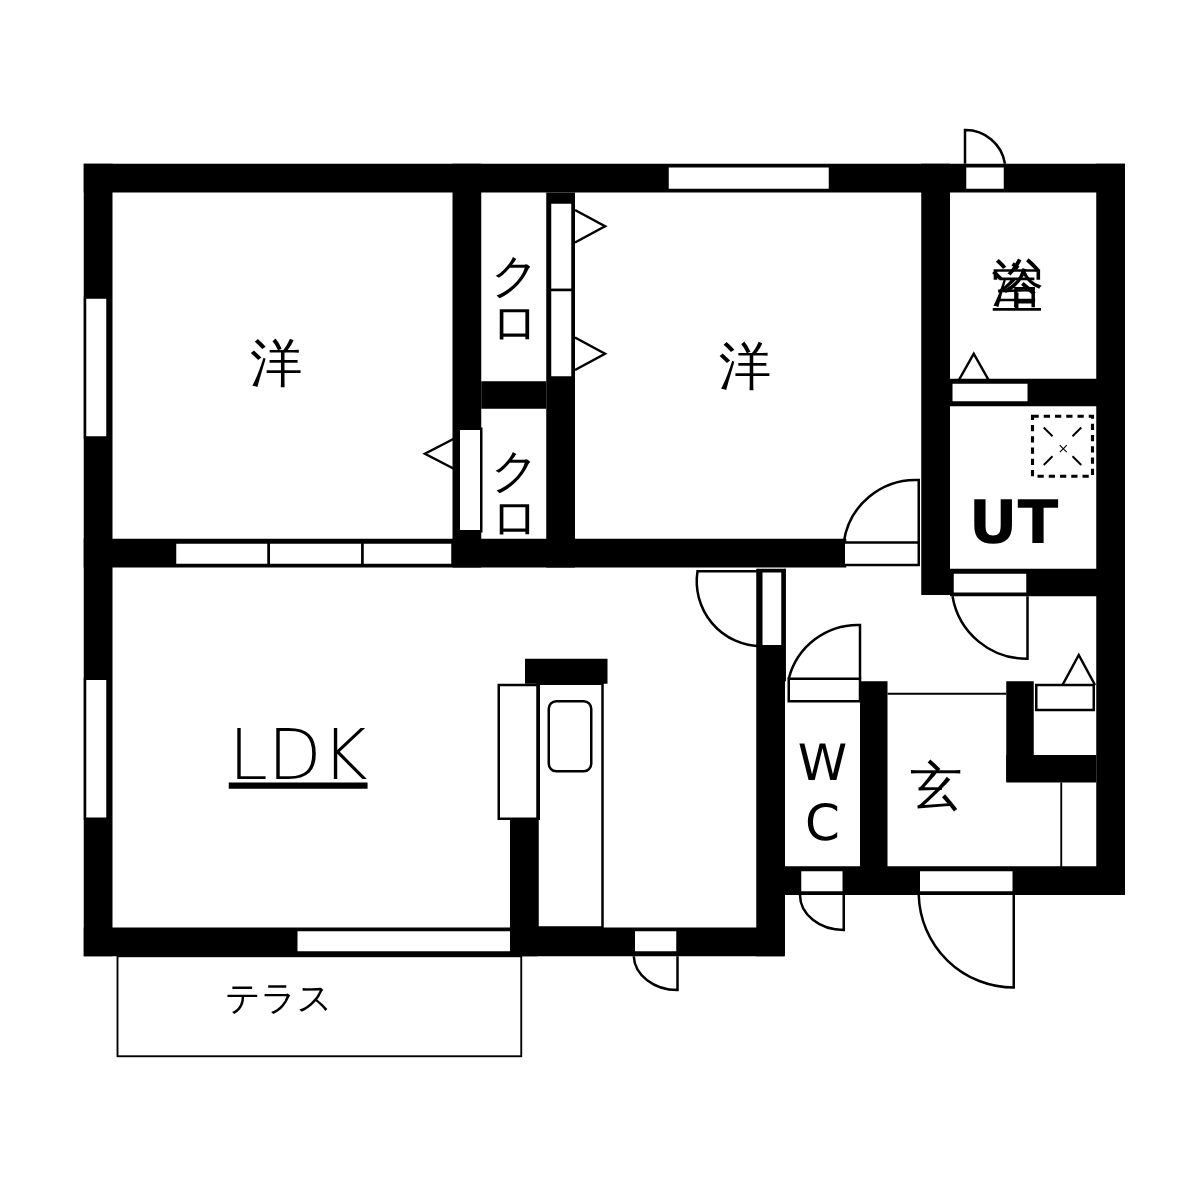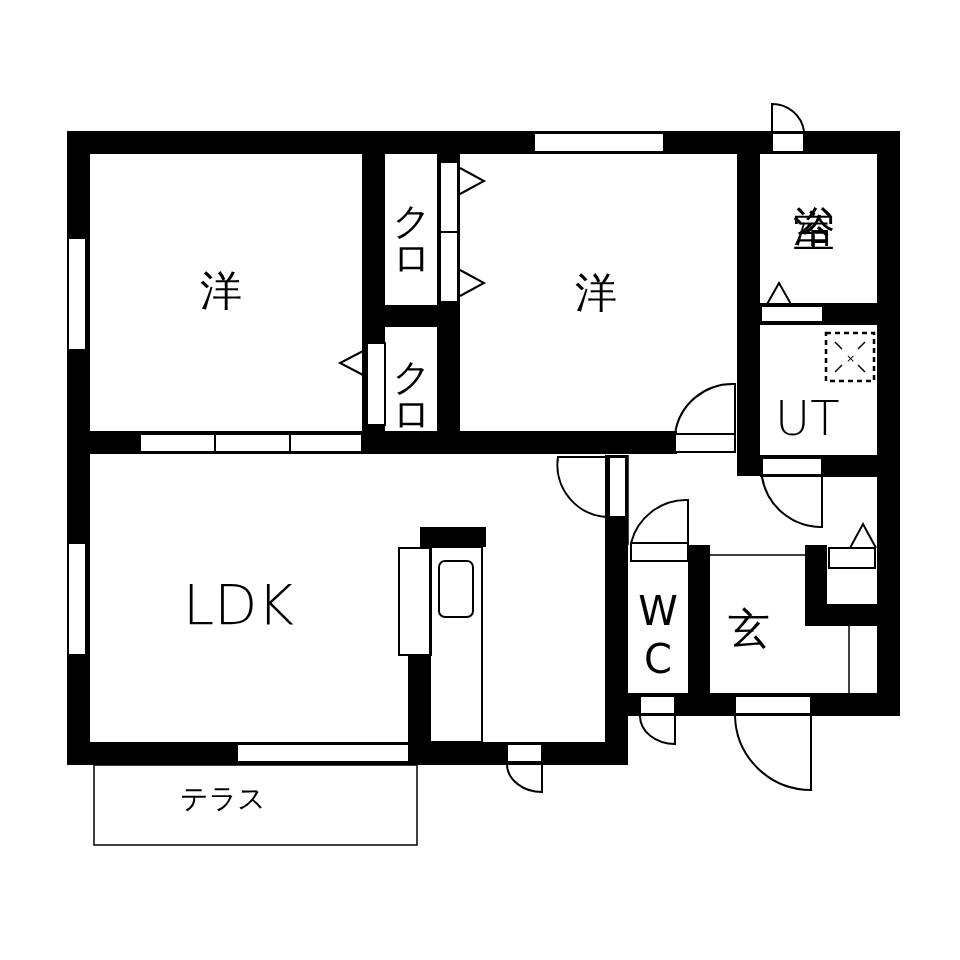--- a/index.html
+++ b/index.html
@@ -117,17 +117,17 @@
   </g>
 
   <rect class="thin" x="94" y="765" width="323" height="80"></rect>
 </svg>
 
 <div class="lbl lbl-ja" style="left:200px; top:270px;">洋</div>
 <div class="lbl lbl-ja" style="left:575px; top:272px;">洋</div>
 <div class="lbl lbl-sm vert" style="left:393px; top:178px;">クロ</div>
 <div class="lbl lbl-sm vert" style="left:393px; top:334px;">クロ</div>
 <div class="lbl lbl-ja vert" style="left:793px; top:172px;">浴室</div>
-<div class="lbl lbl-big" style="left:775px; top:394px; font-size:48px;">UT</div>
-<div class="lbl lbl-big" style="left:183px; top:577px; font-size:56px;">LDK</div>
+<div class="lbl lbl-big" style="left:775px; top:394px; font-size:48px;font-weight:bold;">UT</div>
+<div class="lbl lbl-big" style="left:183px; top:577px; font-size:56px;text-decoration:underline;">LDK</div>
 <div class="lbl lbl-sm vert" style="left:638px; top:588px; font-size:40px;">WC</div>
 <div class="lbl lbl-ja" style="left:728px; top:608px;">玄</div>
 <div class="lbl lbl-sm" style="left:180px; top:785px; font-size:28px;">テラス</div>
 
 </body></html>

